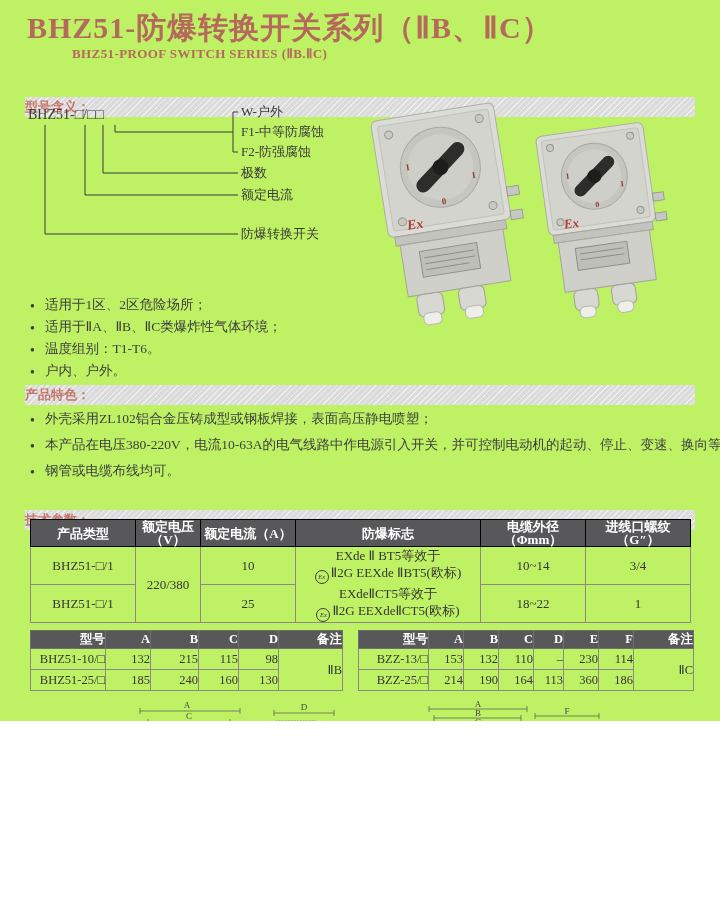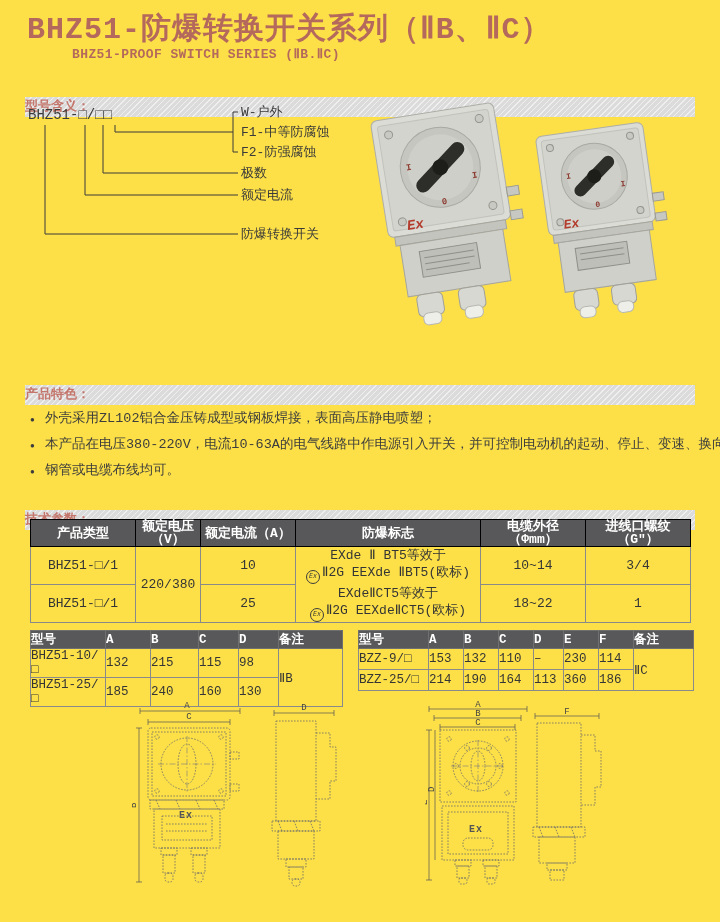--- a/index.html
+++ b/index.html
@@ -1,17 +1,17 @@
 <!DOCTYPE html>
 <html><head>
 <meta charset="utf-8">
 <style>
   html,body{margin:0;padding:0;background:#fff;}
-  .page{position:relative;width:720px;height:922px;background:#fde047;overflow:hidden;
-        font-family:Liberation Mono, monospace;color:#3c3c3c;}
+  .page{position:relative;width:720px;height:721px;background:#bef264;overflow:hidden;
+        font-family:Liberation Serif, serif;color:#3c3c3c;}
   .title{position:absolute;left:27px;top:8px;font-size:30px;font-weight:bold;
          color:#b4695c;letter-spacing:1px;white-space:nowrap;}
   .subtitle{position:absolute;left:28px;top:46px;font-size:13px;font-weight:bold;
             color:#b4695c;letter-spacing:.4px;white-space:nowrap;margin-left:44px;}
   .bar{position:absolute;left:25px;width:670px;height:20px;background:#dbdbdb;
        background-image:repeating-linear-gradient(135deg,rgba(255,255,255,.55) 0 1px,rgba(0,0,0,0) 1px 4px);
        font-size:13px;font-weight:bold;color:#c4766c;line-height:20px;padding-left:0;box-sizing:border-box;}
   .bullets{position:absolute;margin:0;padding:0;list-style:none;font-size:13.5px;color:#3d3d3d;}
   .bullets li{position:relative;padding-left:15px;white-space:nowrap;}
   .bullets li::before{content:"●";position:absolute;left:0;top:1px;font-size:8px;color:#3d3d3d;}
@@ -21,21 +21,21 @@
   table{border-collapse:collapse;table-layout:fixed;}
   .t-main{position:absolute;left:30px;top:519px;width:660px;font-size:13px;text-align:center;}
   .t-main th{background:#58585a;color:#fff;font-weight:bold;border:1px solid #000000;
              padding:0;font-size:13px;line-height:13px;height:26px;}
   .t-main td{border:1px solid #8a8a8a;padding:0;height:37px;color:#353535;}
   .t-main .h2{display:block;font-weight:bold;}
   td.mark1{border-bottom:none;line-height:17px;}
   td.mark2{border-top:none;line-height:17px;}
   .atex{display:inline-block;width:12px;height:12px;border:1px solid #3d3d3d;border-radius:50%;
         font-size:6.5px;line-height:11px;text-align:center;font-style:italic;vertical-align:-2px;margin-right:2px;}
-  .t-dim{position:absolute;top:630px;font-size:12.5px;text-align:left;}
+  .t-dim{position:absolute;top:630px;font-size:12.5px;text-align:right;}
   .t-dim th{background:#58585a;color:#fff;border:1px solid #6f6f6f;height:15px;padding:0;font-size:12.5px;font-weight:bold;}
   .t-dim td{border:1px solid #8a8a8a;height:20px;padding:0;color:#353535;}
   
   .dwg .dot{fill:none;stroke:#6b6b6b;stroke-width:.8;stroke-dasharray:1.6 1.4;}
   .dwg .dim{fill:none;stroke:#555;stroke-width:.7;}
   .dwg .cl{fill:none;stroke:#7a7a7a;stroke-width:.6;stroke-dasharray:6 2 1.5 2;}
   .dwg .lbl{fill:#444;font-size:9px;}
   .dwg .exlbl{fill:#555;font-size:10px;font-weight:bold;letter-spacing:1px;}
   .photo{position:absolute;}
 </style>
@@ -150,20 +150,26 @@
       </g>
       <g>
         <rect x="62" y="166" width="24" height="20" rx="5" fill="#d8d8d2" stroke="#a0a09a"></rect>
         <rect x="66" y="183" width="16" height="11" rx="5" fill="#efefe9" stroke="#b8b8b2"></rect>
       </g>
       <rect x="116" y="80" width="11" height="8" fill="#c8c8c2" stroke="#9a9a94"></rect>
       <rect x="116" y="100" width="11" height="8" fill="#c8c8c2" stroke="#9a9a94"></rect>
     </svg>
   </div>
 
+  <ul class="bullets env" style="left:30px;top:294px">
+    <li>适用于1区、2区危险场所；</li>
+    <li>适用于ⅡA、ⅡB、ⅡC类爆炸性气体环境；</li>
+    <li>温度组别：T1-T6。</li>
+    <li>户内、户外。</li>
+  </ul>
 
   <ul class="bullets feat" style="left:30px;top:406px">
     <li>外壳采用ZL102铝合金压铸成型或钢板焊接，表面高压静电喷塑；</li>
     <li>本产品在电压380-220V，电流10-63A的电气线路中作电源引入开关，并可控制电动机的起动、停止、变速、换向等。</li>
     <li>钢管或电缆布线均可。</li>
   </ul>
 
   <table class="t-main">
     <colgroup>
         <col style="width:105px">
@@ -267,21 +273,21 @@
       <th>型号</th>
       <th>A</th>
       <th>B</th>
       <th>C</th>
       <th>D</th>
       <th>E</th>
       <th>F</th>
       <th>备注</th>
     </tr>
     <tr>
-      <td>BZZ-9/□</td>
+      <td>BZZ-13/□</td>
       <td>153</td>
       <td>132</td>
       <td>110</td>
       <td>–</td>
       <td>230</td>
       <td>114</td>
       <td rowspan="2">ⅡC</td>
     </tr>
     <tr>
       <td>BZZ-25/□</td>

